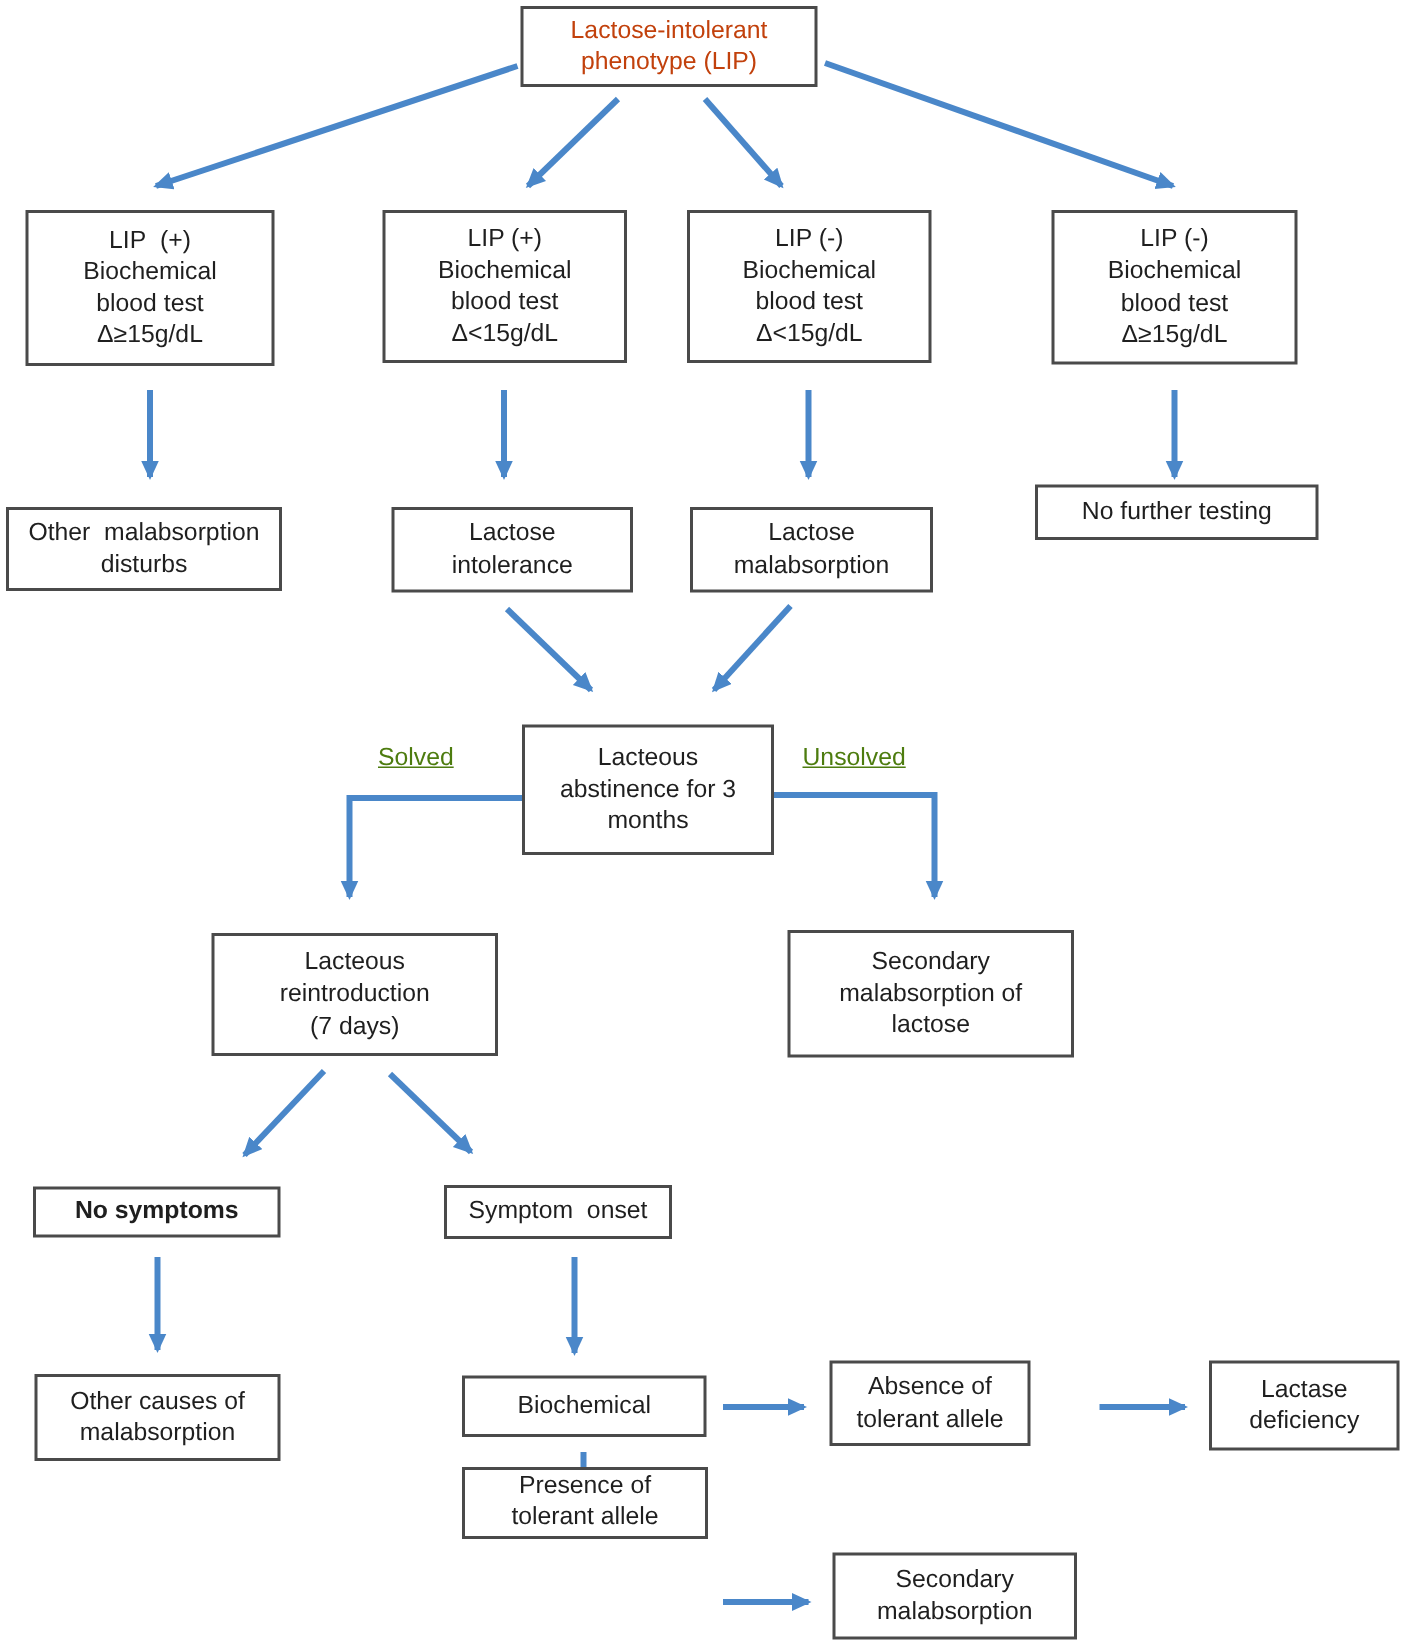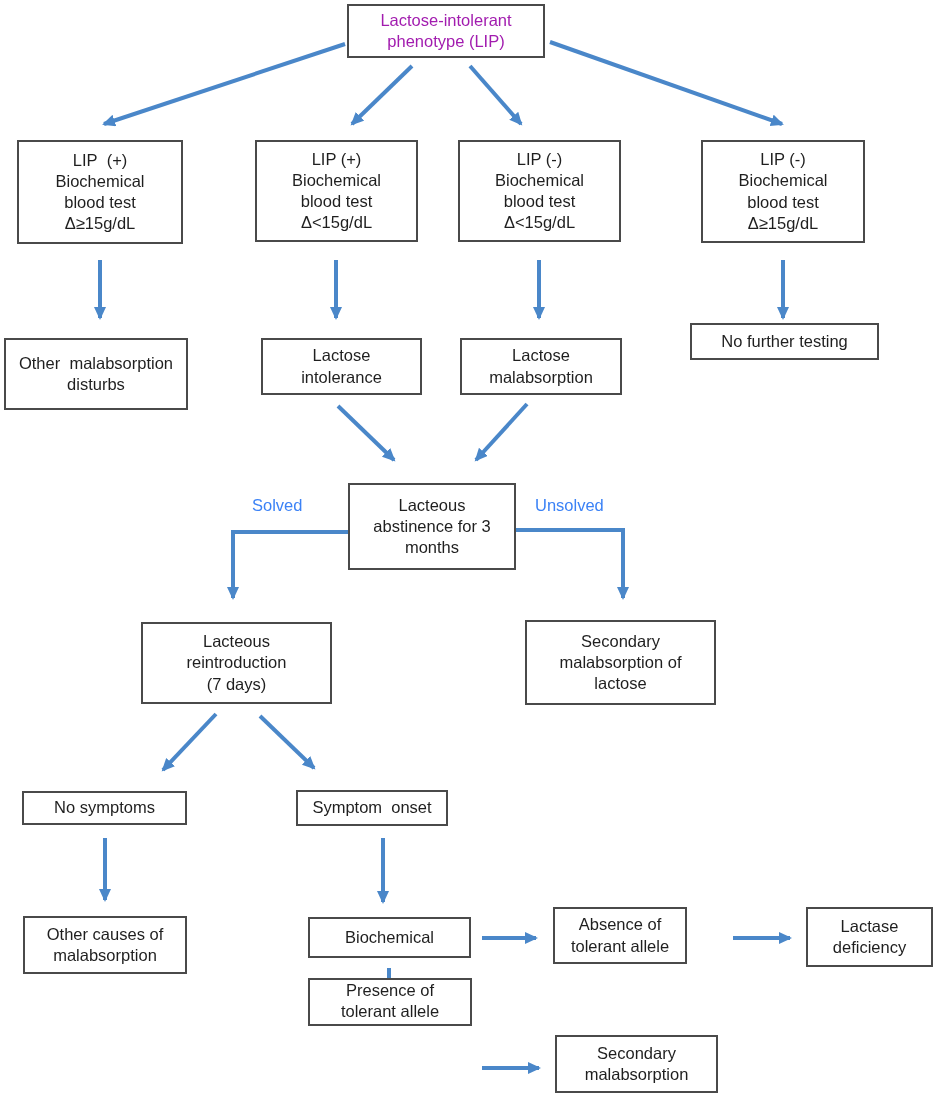--- a/index.html
+++ b/index.html
@@ -24,26 +24,27 @@
     border: 2px solid #4a4a4a;
     background: #ffffff;
     display: flex;
     align-items: center;
     justify-content: center;
     text-align: center;
     font-size: 16.5px;
     line-height: 1.28;
   }
   .node .label { white-space: pre-line; padding: 2px 4px; }
-  .title-node .label { color: #a21caf; }
+  .title-node .label { color: #c2410c; }
   .edge-label {
     position: absolute;
     font-size: 16.5px;
-    color: #3b82f6;
+    color: #4d7c0f;
     white-space: nowrap;
+    text-decoration: underline;
   }
 </style>
 </head>
 <body>
 
 <div class="canvas">
 
   <svg class="arrows" viewBox="0 0 935 1096" xmlns="http://www.w3.org/2000/svg">
     <defs>
       <marker id="ah" markerUnits="userSpaceOnUse" markerWidth="16" markerHeight="14" refX="11" refY="6" orient="auto">
@@ -104,21 +105,21 @@
 blood test
 Δ&lt;15g/dL</span>
   </div>
   <div class="node" style="left:701px; top:140px; width:164px; height:103px;">
     <span class="label">LIP (-)
 Biochemical
 blood test
 Δ≥15g/dL</span>
   </div>
 
-  <div class="node" style="left:4px; top:338px; width:184px; height:72px;">
+  <div class="node" style="left:4px; top:338px; width:184px; height:56px;">
     <span class="label">Other&nbsp; malabsorption
 disturbs</span>
   </div>
   <div class="node" style="left:261px; top:338px; width:161px; height:57px;">
     <span class="label">Lactose
 intolerance</span>
   </div>
   <div class="node" style="left:460px; top:338px; width:162px; height:57px;">
     <span class="label">Lactose
 malabsorption</span>
@@ -139,21 +140,21 @@
     <span class="label">Lacteous
 reintroduction
 (7 days)</span>
   </div>
   <div class="node" style="left:525px; top:620px; width:191px; height:85px;">
     <span class="label">Secondary
 malabsorption of
 lactose</span>
   </div>
 
-  <div class="node" style="left:22px; top:791px; width:165px; height:34px;">
+  <div class="node" style="left:22px; top:791px; width:165px; height:34px;font-weight:bold;">
     <span class="label">No symptoms</span>
   </div>
   <div class="node" style="left:296px; top:790px; width:152px; height:36px;">
     <span class="label">Symptom&nbsp; onset</span>
   </div>
 
   <div class="node" style="left:23px; top:916px; width:164px; height:58px;">
     <span class="label">Other causes of
 malabsorption</span>
   </div>

